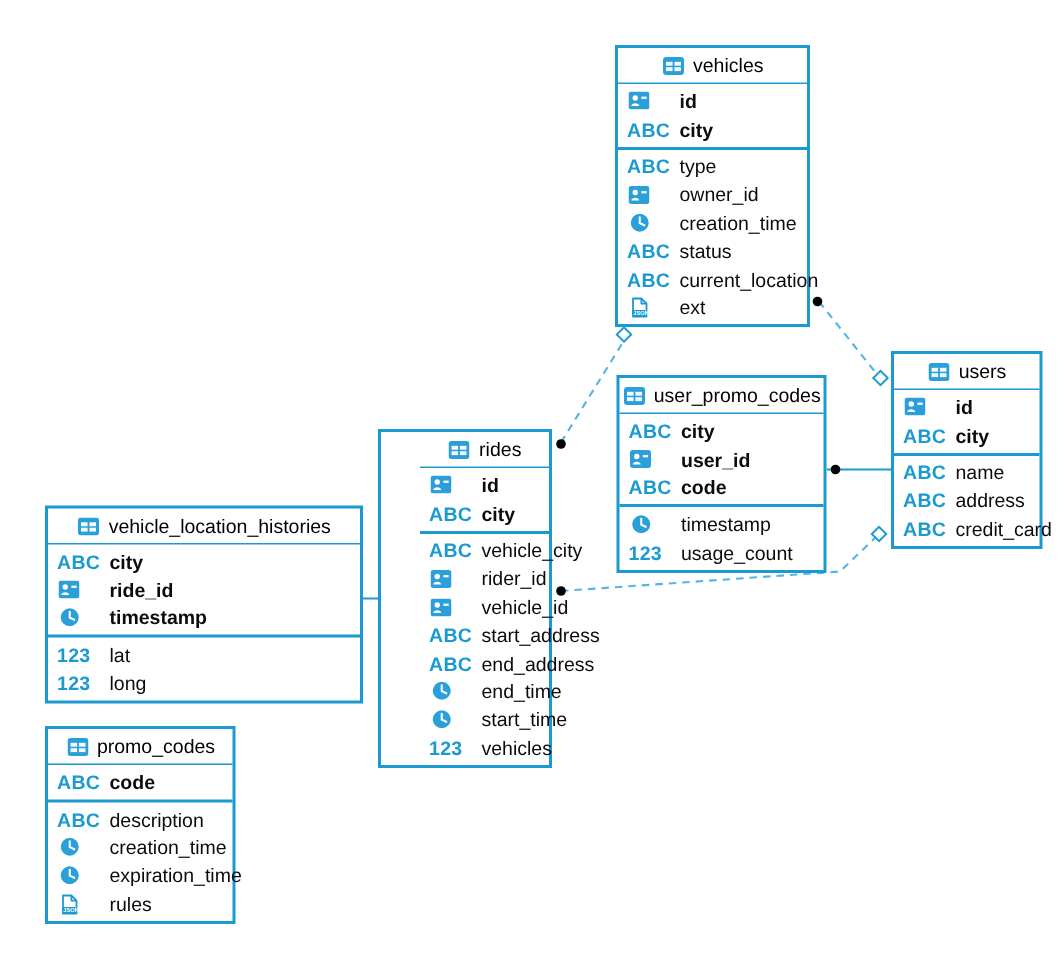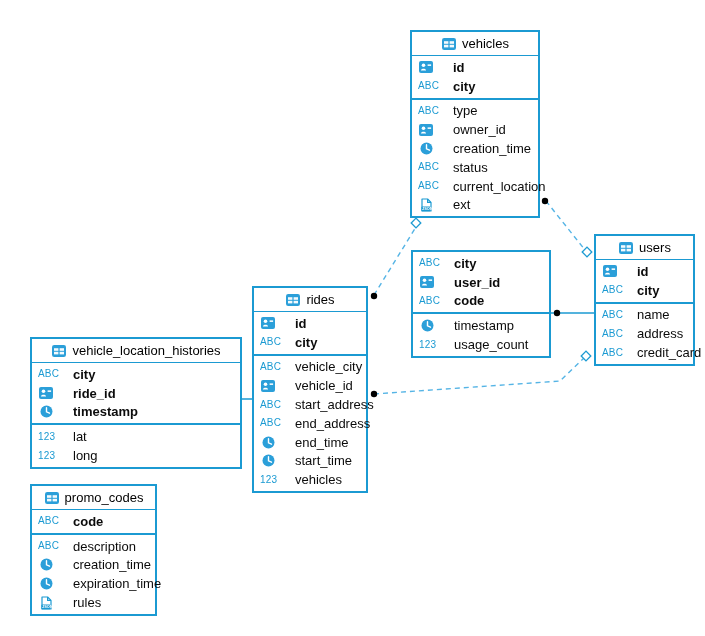--- a/index.html
+++ b/index.html
@@ -30,21 +30,21 @@
   .col-row{
     display:flex;align-items:center;gap:19px;
     height:18.8px;
     padding:0 6px;
     white-space:nowrap;
   }
   .col-row.pk .field-name{font-weight:700;}
   .field-name{color:#0b0b0b;}
   .type-icon{flex:none;display:inline-flex;align-items:center;justify-content:center;width:16px;}
   .type-text{
-    color:#1b9ad2;font-weight:400;font-size:10px;letter-spacing:.2px;
+    color:#1b9ad2;font-weight:700;font-size:13px;letter-spacing:.2px;
     width:16px;text-align:left;flex:none;line-height:1;
   }
   svg{display:block;}
 </style>
 </head>
 <body>
 
 <div id="canvas">
     <svg id="rel-layer" width="705" height="636">
       <g>
@@ -142,20 +142,32 @@
       <path d="M7.6 1 v3.4 h3.4" fill="none" stroke="#1b9ad2" stroke-width="1.2" stroke-linejoin="round"></path>
       <rect x="1.4" y="8.6" width="9" height="4.6" fill="#1b9ad2" rx="0.8"></rect>
       <text x="2.1" y="12.3" font-size="3.9" font-weight="bold" fill="#ffffff" font-family="Liberation Sans, sans-serif">JSON</text>
     </svg>
           </span>
           <span class="field-name">ext</span>
         </div>
       </div>
     </div>
     <div class="db-table" style="left: 411px; top: 250px; width: 140px;">
+      <div class="tbl-header">
+        <span class="type-icon">
+          <svg width="14" height="12" viewBox="0 0 14 12">
+      <rect x="0" y="0" width="14" height="12" rx="2.2" fill="#2b9fd9"></rect>
+      <rect x="2" y="3.2" width="4.4" height="2.6" fill="#fff" opacity="0.95"></rect>
+      <rect x="7.6" y="3.2" width="4.4" height="2.6" fill="#fff" opacity="0.95"></rect>
+      <rect x="2" y="6.8" width="4.4" height="2.6" fill="#fff" opacity="0.95"></rect>
+      <rect x="7.6" y="6.8" width="4.4" height="2.6" fill="#fff" opacity="0.95"></rect>
+    </svg>
+        </span>
+        <span class="tbl-title">user_promo_codes</span>
+      </div>
       <div class="section pk">
         <div class="col-row pk">
           <span class="type-text">ABC</span>
           <span class="field-name">city</span>
         </div>
         <div class="col-row pk">
           <span class="type-icon">
             <svg width="14" height="12" viewBox="0 0 14 12">
       <rect x="0" y="0" width="14" height="12" rx="2" fill="#2b9fd9"></rect>
       <circle cx="4.5" cy="4.3" r="1.8" fill="#fff"></circle>
@@ -225,21 +237,21 @@
         <div class="col-row">
           <span class="type-text">ABC</span>
           <span class="field-name">address</span>
         </div>
         <div class="col-row">
           <span class="type-text">ABC</span>
           <span class="field-name">credit_card</span>
         </div>
       </div>
     </div>
-    <div class="db-table" style="left: 252px; top: 286px; width: 116px;">
+    <div class="db-table" style="left: 252px; top: 286px; width: 116px; padding-left: 26px;">
       <div class="tbl-header">
         <span class="type-icon">
           <svg width="14" height="12" viewBox="0 0 14 12">
       <rect x="0" y="0" width="14" height="12" rx="2.2" fill="#2b9fd9"></rect>
       <rect x="2" y="3.2" width="4.4" height="2.6" fill="#fff" opacity="0.95"></rect>
       <rect x="7.6" y="3.2" width="4.4" height="2.6" fill="#fff" opacity="0.95"></rect>
       <rect x="2" y="6.8" width="4.4" height="2.6" fill="#fff" opacity="0.95"></rect>
       <rect x="7.6" y="6.8" width="4.4" height="2.6" fill="#fff" opacity="0.95"></rect>
     </svg>
         </span>
@@ -259,20 +271,31 @@
         </div>
         <div class="col-row pk">
           <span class="type-text">ABC</span>
           <span class="field-name">city</span>
         </div>
       </div>
       <div class="section">
         <div class="col-row">
           <span class="type-text">ABC</span>
           <span class="field-name">vehicle_city</span>
+        </div>
+        <div class="col-row">
+          <span class="type-icon">
+            <svg width="14" height="12" viewBox="0 0 14 12">
+      <rect x="0" y="0" width="14" height="12" rx="2" fill="#2b9fd9"></rect>
+      <circle cx="4.5" cy="4.3" r="1.8" fill="#fff"></circle>
+      <path d="M1.9 9.6 C1.9 7.2 7.1 7.2 7.1 9.6 Z" fill="#fff"></path>
+      <rect x="8.6" y="3.4" width="3.5" height="1.5" fill="#fff"></rect>
+    </svg>
+          </span>
+          <span class="field-name">rider_id</span>
         </div>
         <div class="col-row">
           <span class="type-icon">
             <svg width="14" height="12" viewBox="0 0 14 12">
       <rect x="0" y="0" width="14" height="12" rx="2" fill="#2b9fd9"></rect>
       <circle cx="4.5" cy="4.3" r="1.8" fill="#fff"></circle>
       <path d="M1.9 9.6 C1.9 7.2 7.1 7.2 7.1 9.6 Z" fill="#fff"></path>
       <rect x="8.6" y="3.4" width="3.5" height="1.5" fill="#fff"></rect>
     </svg>
           </span>

